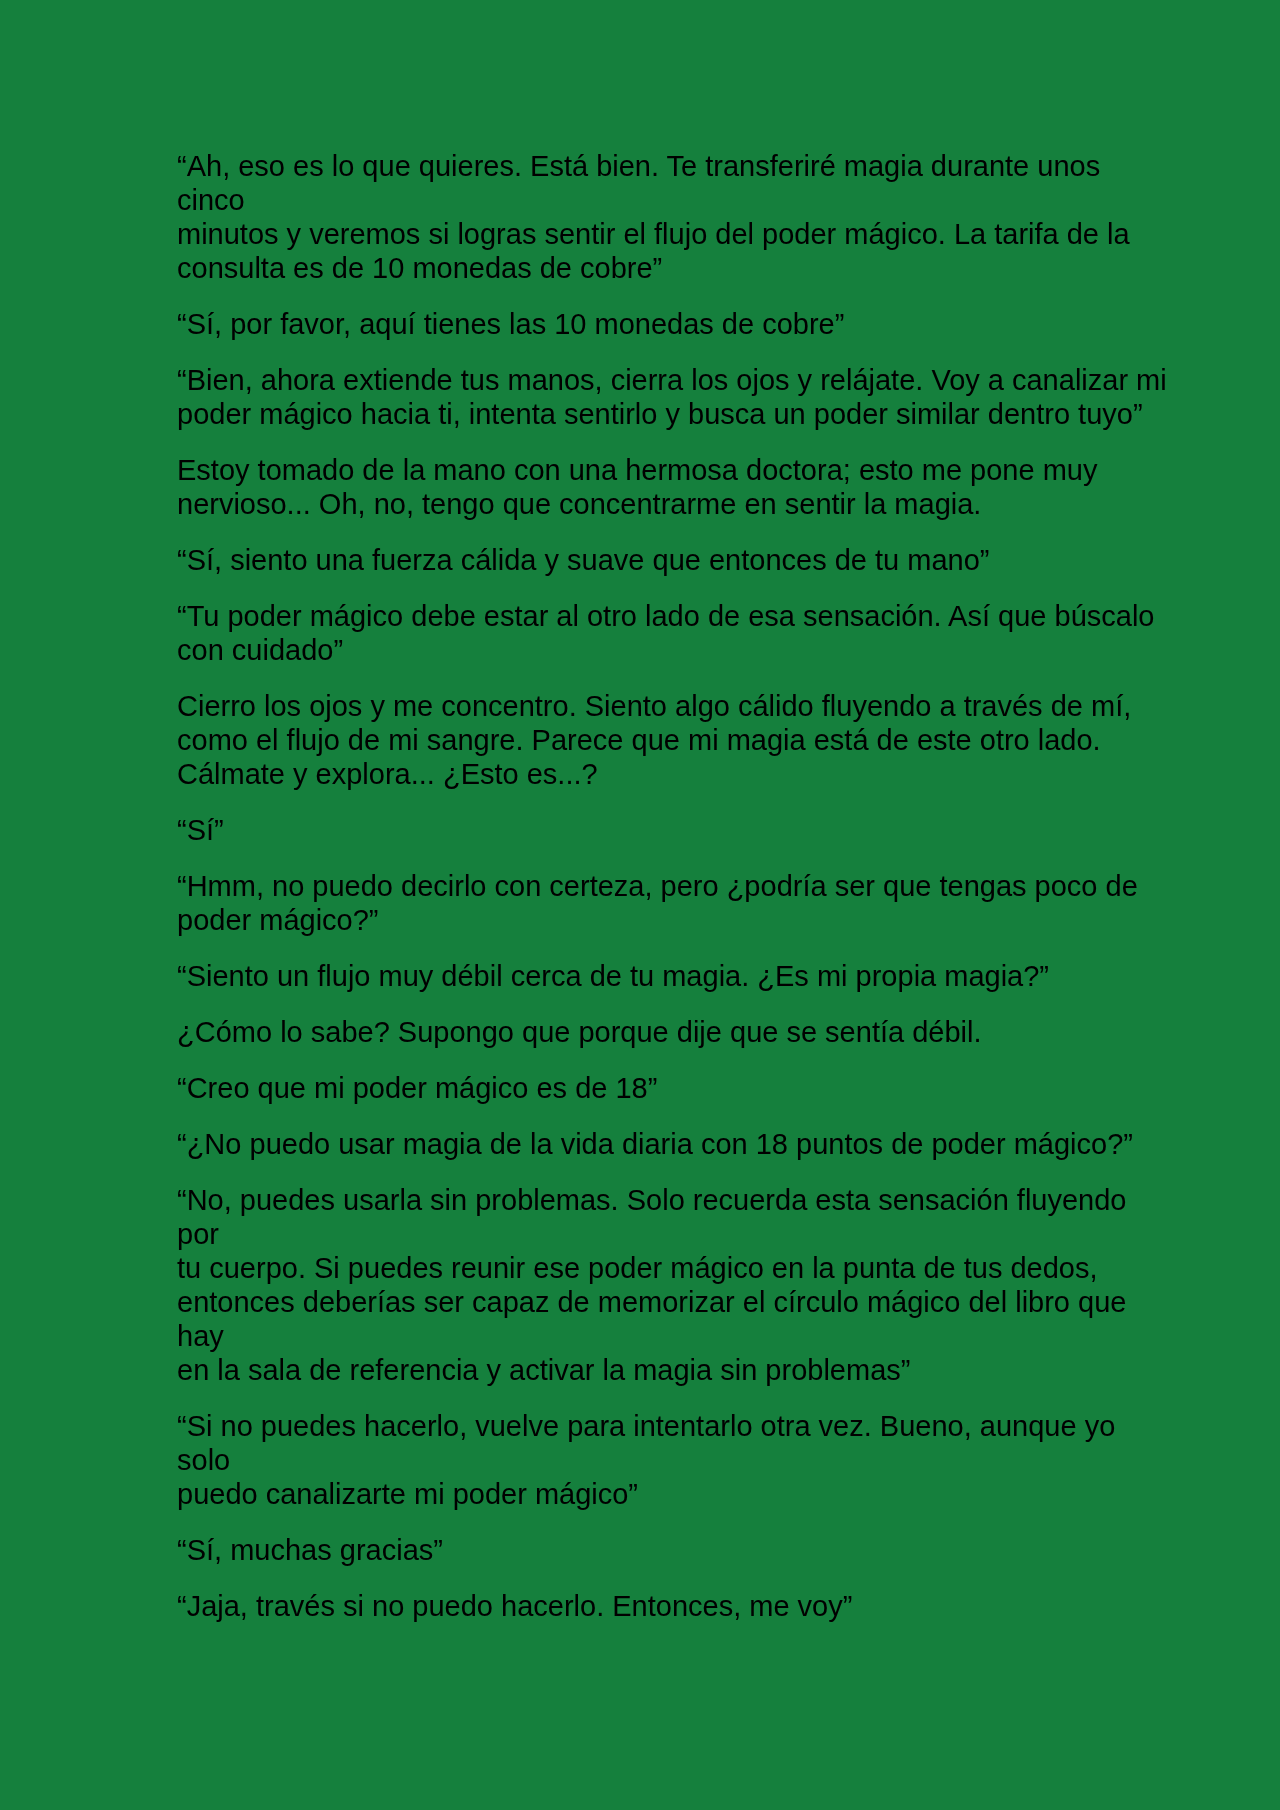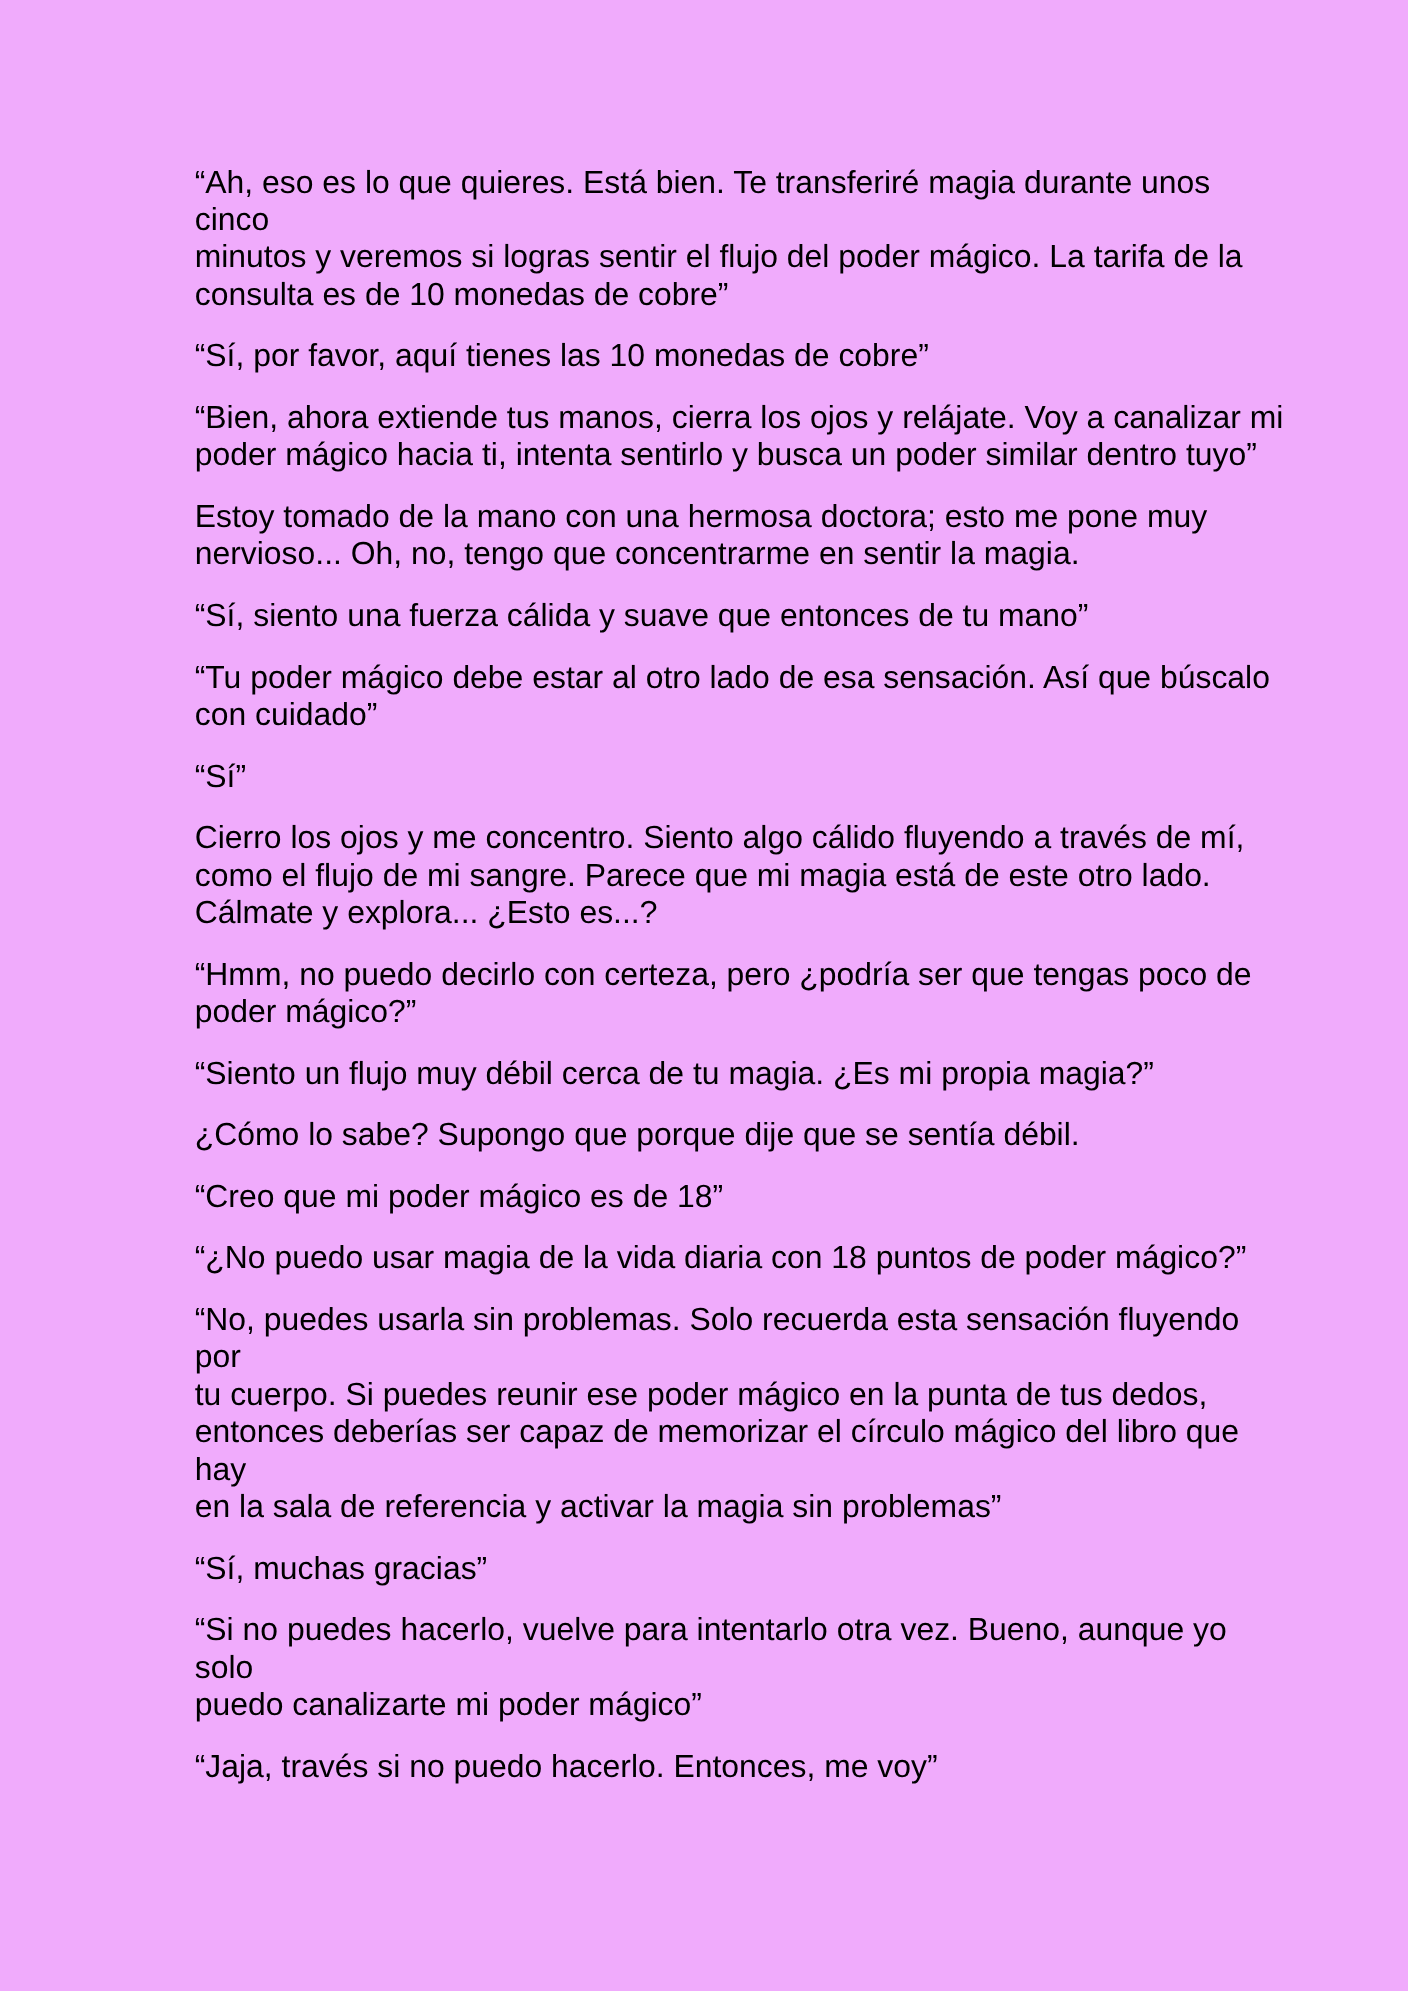--- a/index.html
+++ b/index.html
@@ -11,21 +11,21 @@
     width: 1280px;
     height: 1810px;
     overflow: hidden;
     font-family: "Liberation Sans", "DejaVu Sans", sans-serif;
   }
   .page {
     box-sizing: border-box;
     width: 1280px;
     height: 1810px;
     padding: 149px 100px 0 177px;
-    background: #f0abfc;
+    background: #15803d;
   }
   .textcol {
     width: 990px;
   }
   .textcol p {
     margin: 0 0 22px 0;
     font-size: 29px;
     line-height: 34px;
     color: #000000;
     white-space: pre-line;
@@ -41,32 +41,32 @@
 minutos y veremos si logras sentir el flujo del poder mágico. La tarifa de la
 consulta es de 10 monedas de cobre”</p>
     <p>“Sí, por favor, aquí tienes las 10 monedas de cobre”</p>
     <p>“Bien, ahora extiende tus manos, cierra los ojos y relájate. Voy a canalizar mi
 poder mágico hacia ti, intenta sentirlo y busca un poder similar dentro tuyo”</p>
     <p>Estoy tomado de la mano con una hermosa doctora; esto me pone muy
 nervioso... Oh, no, tengo que concentrarme en sentir la magia.</p>
     <p>“Sí, siento una fuerza cálida y suave que entonces de tu mano”</p>
     <p>“Tu poder mágico debe estar al otro lado de esa sensación. Así que búscalo
 con cuidado”</p>
-    <p>“Sí”</p>
     <p>Cierro los ojos y me concentro. Siento algo cálido fluyendo a través de mí,
 como el flujo de mi sangre. Parece que mi magia está de este otro lado.
 Cálmate y explora... ¿Esto es...?</p>
+    <p>“Sí”</p>
     <p>“Hmm, no puedo decirlo con certeza, pero ¿podría ser que tengas poco de
 poder mágico?”</p>
     <p>“Siento un flujo muy débil cerca de tu magia. ¿Es mi propia magia?”</p>
     <p>¿Cómo lo sabe? Supongo que porque dije que se sentía débil.</p>
     <p>“Creo que mi poder mágico es de 18”</p>
     <p>“¿No puedo usar magia de la vida diaria con 18 puntos de poder mágico?”</p>
     <p>“No, puedes usarla sin problemas. Solo recuerda esta sensación fluyendo por
 tu cuerpo. Si puedes reunir ese poder mágico en la punta de tus dedos,
 entonces deberías ser capaz de memorizar el círculo mágico del libro que hay
 en la sala de referencia y activar la magia sin problemas”</p>
-    <p>“Sí, muchas gracias”</p>
     <p>“Si no puedes hacerlo, vuelve para intentarlo otra vez. Bueno, aunque yo solo
 puedo canalizarte mi poder mágico”</p>
+    <p>“Sí, muchas gracias”</p>
     <p>“Jaja, través si no puedo hacerlo. Entonces, me voy”</p>
   </div>
 </div>
 
 </body></html>

